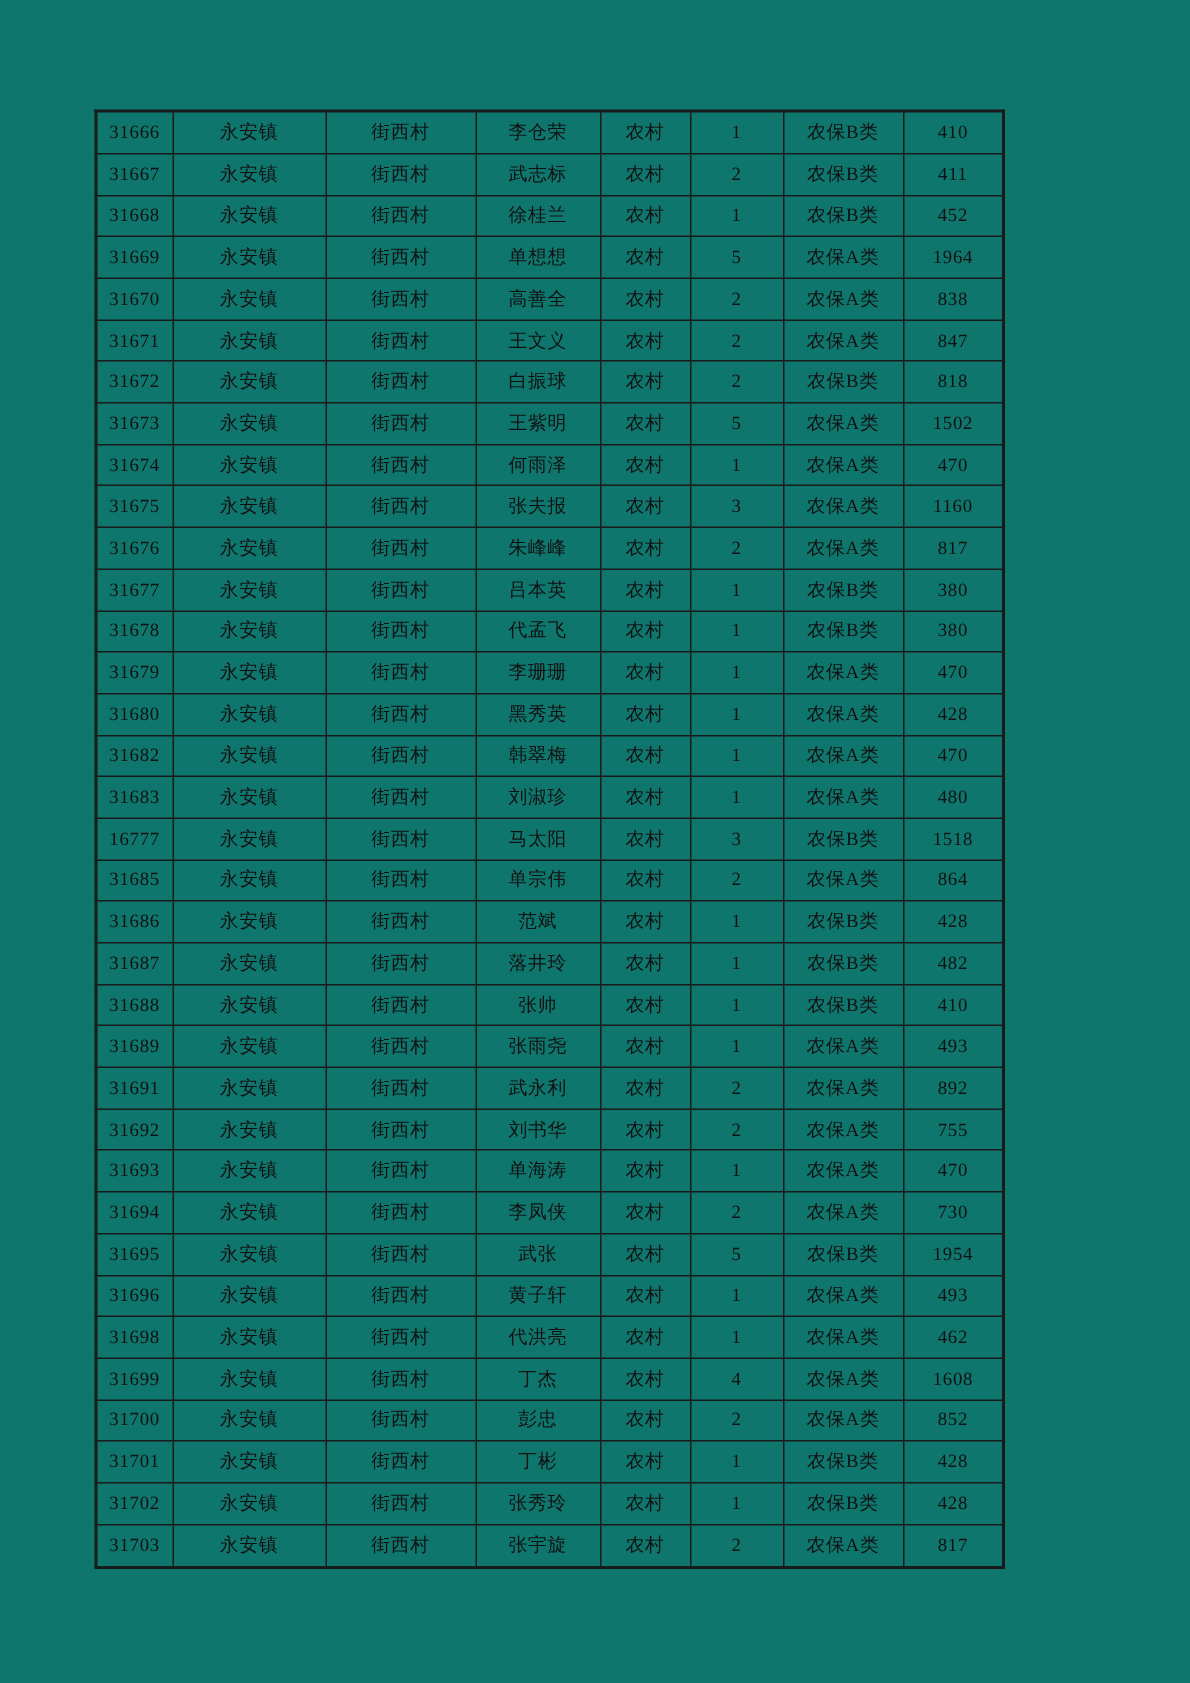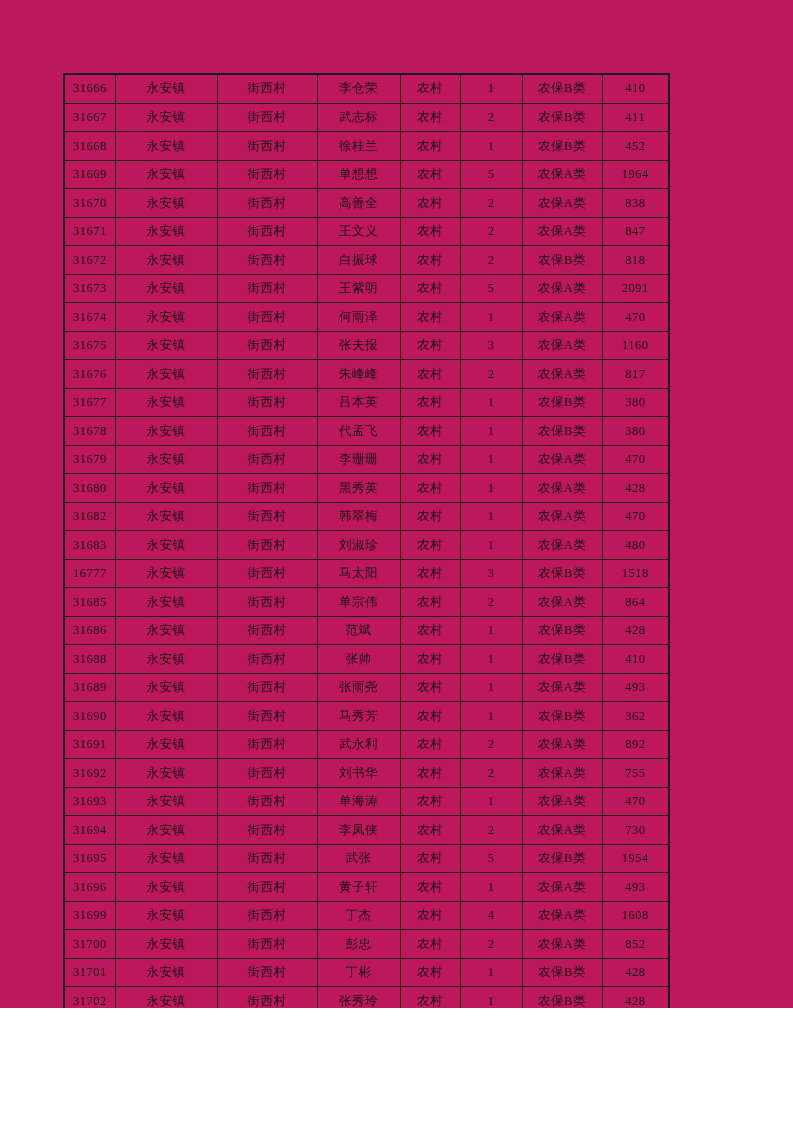--- a/index.html
+++ b/index.html
@@ -4,22 +4,22 @@
   <style>
     html, body {
       margin: 0;
       padding: 0;
       background: #ffffff;
       font-family: "Liberation Serif", "DejaVu Serif", serif;
     }
     .page {
       position: relative;
       width: 793px;
-      height: 1008px;
-      background: #be185d;
+      height: 1122px;
+      background: #0f766e;
       overflow: hidden;
       text-decoration: underline;
     }
     table.data-table {
       position: absolute;
       left: 63px;
       top: 73px;
       width: 605px;
       height: 973px;
       border-collapse: collapse;
@@ -134,21 +134,21 @@
           <td>818</td>
         </tr>
         <tr>
           <td>31673</td>
           <td>永安镇</td>
           <td>街西村</td>
           <td>王紫明</td>
           <td>农村</td>
           <td>5</td>
           <td>农保A类</td>
-          <td>2091</td>
+          <td>1502</td>
         </tr>
         <tr>
           <td>31674</td>
           <td>永安镇</td>
           <td>街西村</td>
           <td>何雨泽</td>
           <td>农村</td>
           <td>1</td>
           <td>农保A类</td>
           <td>470</td>
@@ -257,50 +257,50 @@
           <td>31686</td>
           <td>永安镇</td>
           <td>街西村</td>
           <td>范斌</td>
           <td>农村</td>
           <td>1</td>
           <td>农保B类</td>
           <td>428</td>
         </tr>
         <tr>
+          <td>31687</td>
+          <td>永安镇</td>
+          <td>街西村</td>
+          <td>落井玲</td>
+          <td>农村</td>
+          <td>1</td>
+          <td>农保B类</td>
+          <td>482</td>
+        </tr>
+        <tr>
           <td>31688</td>
           <td>永安镇</td>
           <td>街西村</td>
           <td>张帅</td>
           <td>农村</td>
           <td>1</td>
           <td>农保B类</td>
           <td>410</td>
         </tr>
         <tr>
           <td>31689</td>
           <td>永安镇</td>
           <td>街西村</td>
           <td>张雨尧</td>
           <td>农村</td>
           <td>1</td>
           <td>农保A类</td>
           <td>493</td>
         </tr>
         <tr>
-          <td>31690</td>
-          <td>永安镇</td>
-          <td>街西村</td>
-          <td>马秀芳</td>
-          <td>农村</td>
-          <td>1</td>
-          <td>农保B类</td>
-          <td>362</td>
-        </tr>
-        <tr>
           <td>31691</td>
           <td>永安镇</td>
           <td>街西村</td>
           <td>武永利</td>
           <td>农村</td>
           <td>2</td>
           <td>农保A类</td>
           <td>892</td>
         </tr>
         <tr>
@@ -345,20 +345,30 @@
         </tr>
         <tr>
           <td>31696</td>
           <td>永安镇</td>
           <td>街西村</td>
           <td>黄子轩</td>
           <td>农村</td>
           <td>1</td>
           <td>农保A类</td>
           <td>493</td>
+        </tr>
+        <tr>
+          <td>31698</td>
+          <td>永安镇</td>
+          <td>街西村</td>
+          <td>代洪亮</td>
+          <td>农村</td>
+          <td>1</td>
+          <td>农保A类</td>
+          <td>462</td>
         </tr>
         <tr>
           <td>31699</td>
           <td>永安镇</td>
           <td>街西村</td>
           <td>丁杰</td>
           <td>农村</td>
           <td>4</td>
           <td>农保A类</td>
           <td>1608</td>

